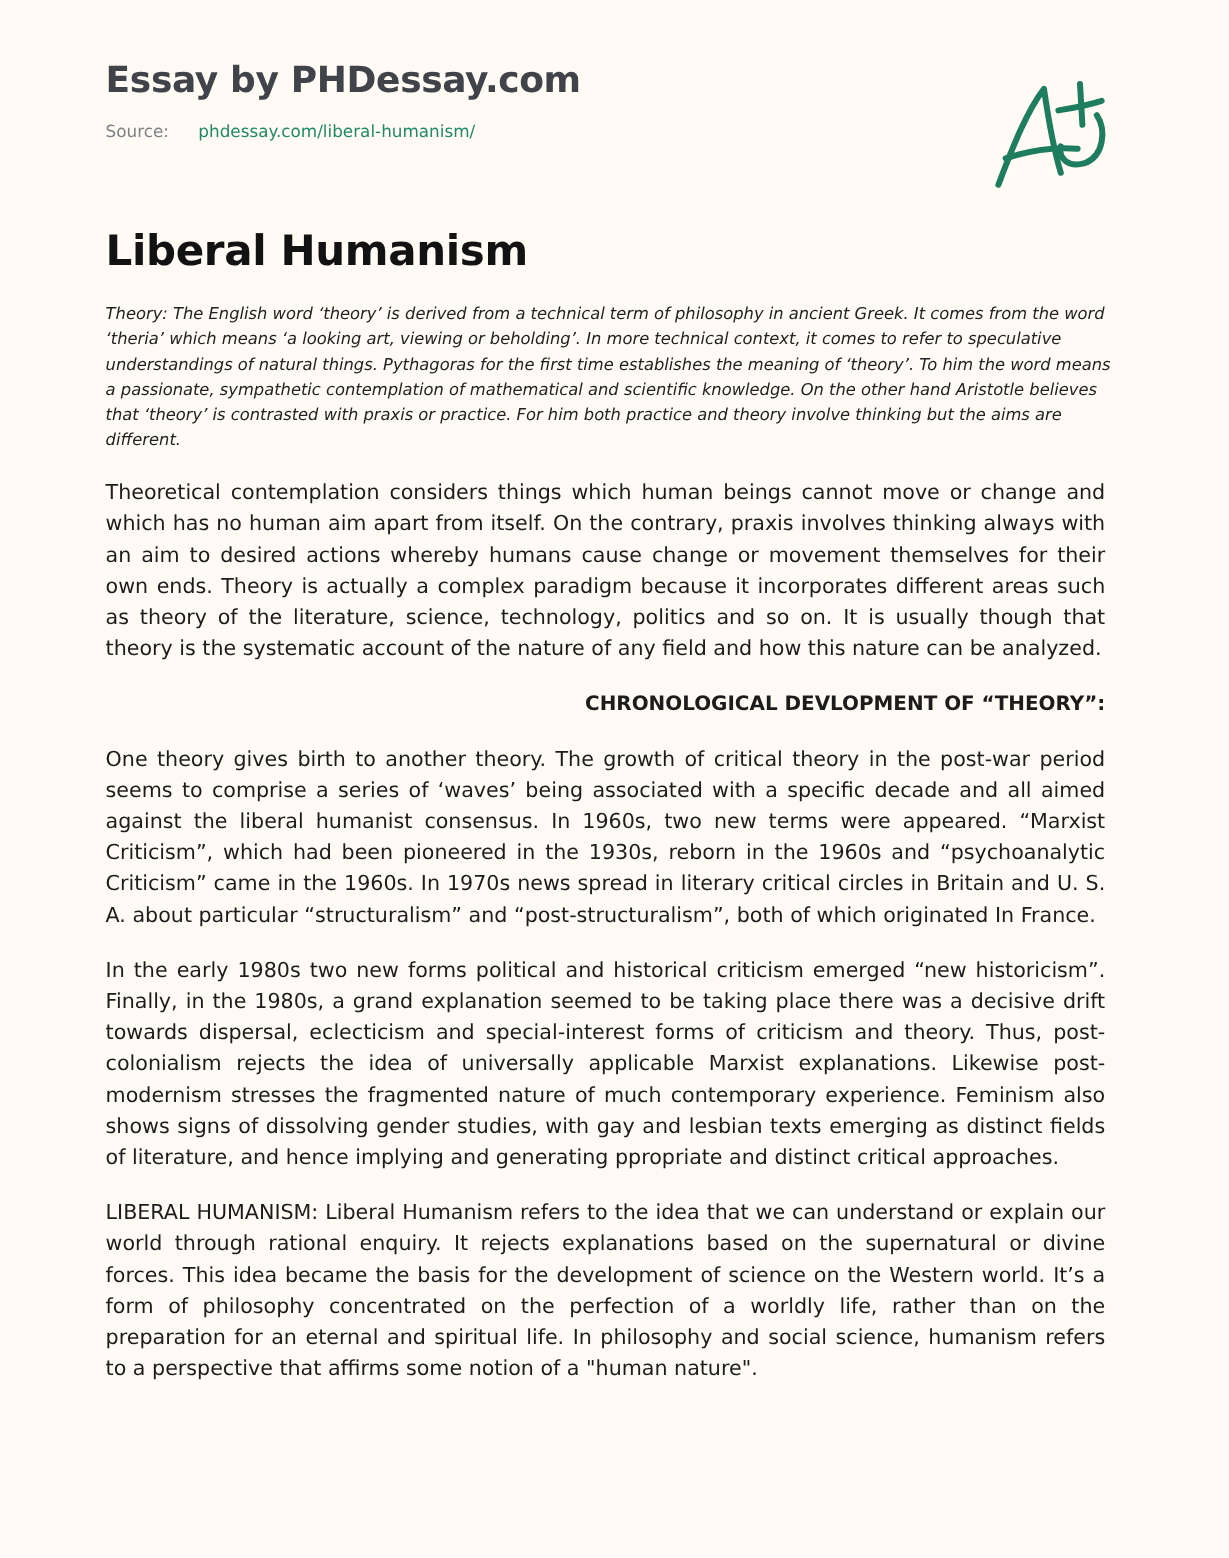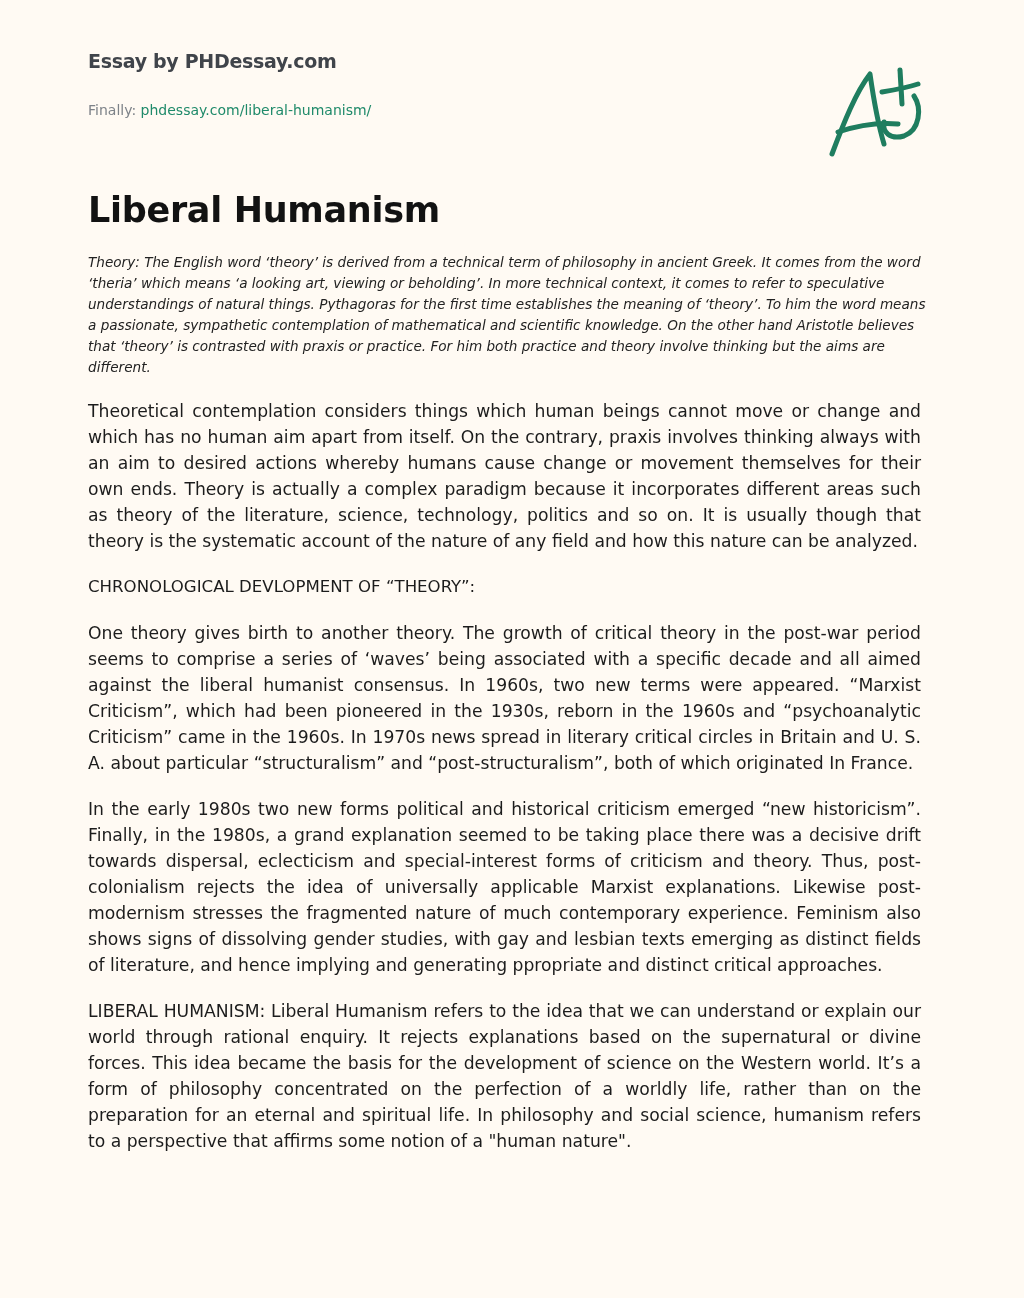--- a/index.html
+++ b/index.html
@@ -18,37 +18,38 @@
     .page {
       position: absolute;
       left: 88px;
       top: 0;
       width: 848px;
     }
     .brand {
       position: absolute;
       left: 0;
       top: 50px;
-      font-size: 19px;
+      font-size: 30px;
       font-weight: bold;
       color: #40444a;
       letter-spacing: -0.3px;
       white-space: nowrap;
     }
     .source {
       position: absolute;
       left: 0;
       top: 102px;
       font-size: 14px;
       color: #7d8288;
       white-space: nowrap;
     }
     .source a {
       color: #1f8a6a;
       text-decoration: none;
+      margin-left: 20px;
     }
     .logo {
       position: absolute;
       left: 738px;
       top: 62px;
       width: 104px;
       height: 100px;
     }
     .title {
       position: absolute;
@@ -77,33 +78,33 @@
       width: 848px;
       font-size: 17.2px;
       line-height: 26px;
       color: #1c1c1c;
     }
     .body p {
       margin: 0 15px 20px 0;
       text-align: justify;
     }
     .body p.heading {
-      font-weight: normal;
+      font-weight: bold;
       font-size: 16.6px;
-      text-align: left;
+      text-align: right;
     }
     .lead { font-weight: normal; }
   </style>
 </head>
 <body>
 
 <div class="page">
   <div class="brand">Essay by PHDessay.com</div>
   <div class="source">
-    <span>Finally: </span><a>phdessay.com/liberal-humanism/</a>
+    <span>Source: </span><a>phdessay.com/liberal-humanism/</a>
   </div>
 
   <svg class="logo" viewBox="0 0 104 100">
     <g fill="none" stroke="#1f7d5f" stroke-width="5" stroke-linecap="round" stroke-linejoin="round">
       <path d="M6 92 C 18 60, 30 30, 44 12 C 48 40, 52 62, 58 82"></path>
       <path d="M12 70 C 30 64, 50 60, 72 62"></path>
       <path d="M56 30 C 68 28, 80 26, 92 22"></path>
       <path d="M74 8 L 76 42"></path>
       <path d="M88 34 C 96 46, 94 68, 78 74 C 64 78, 56 70, 58 60"></path>
     </g>

